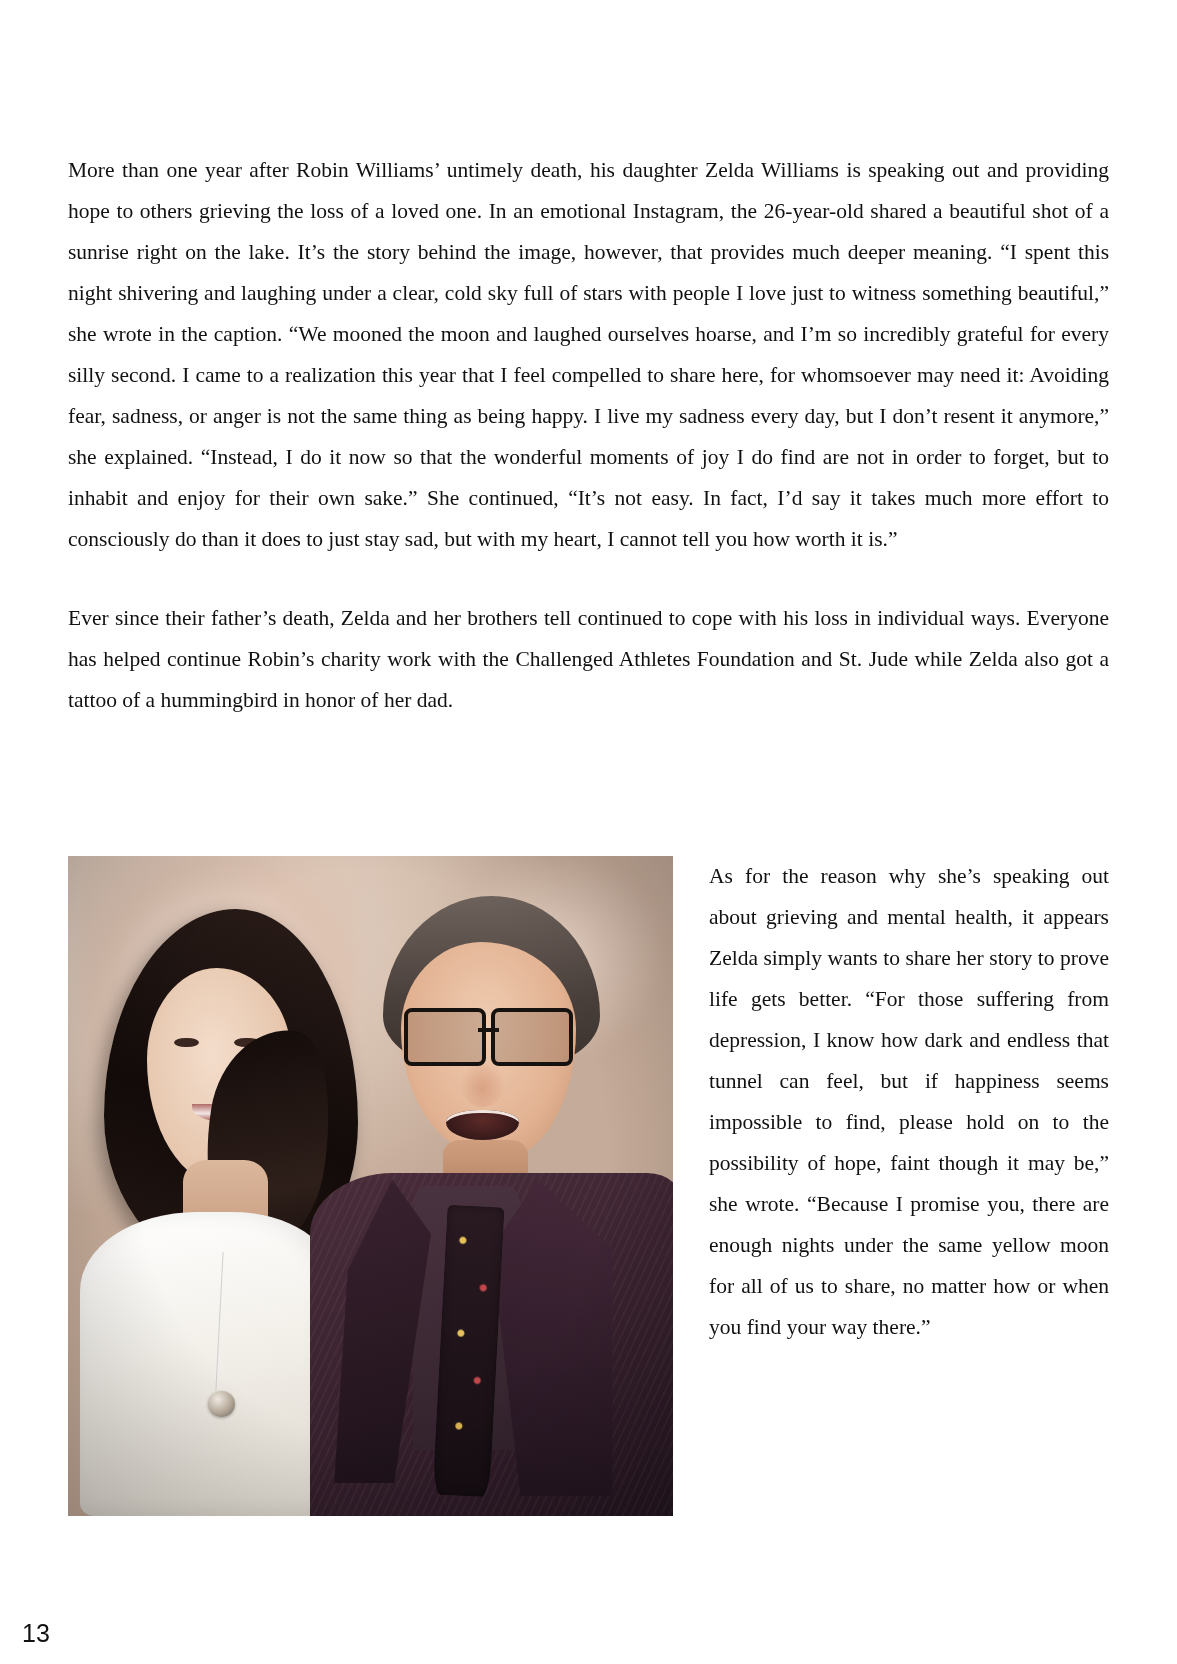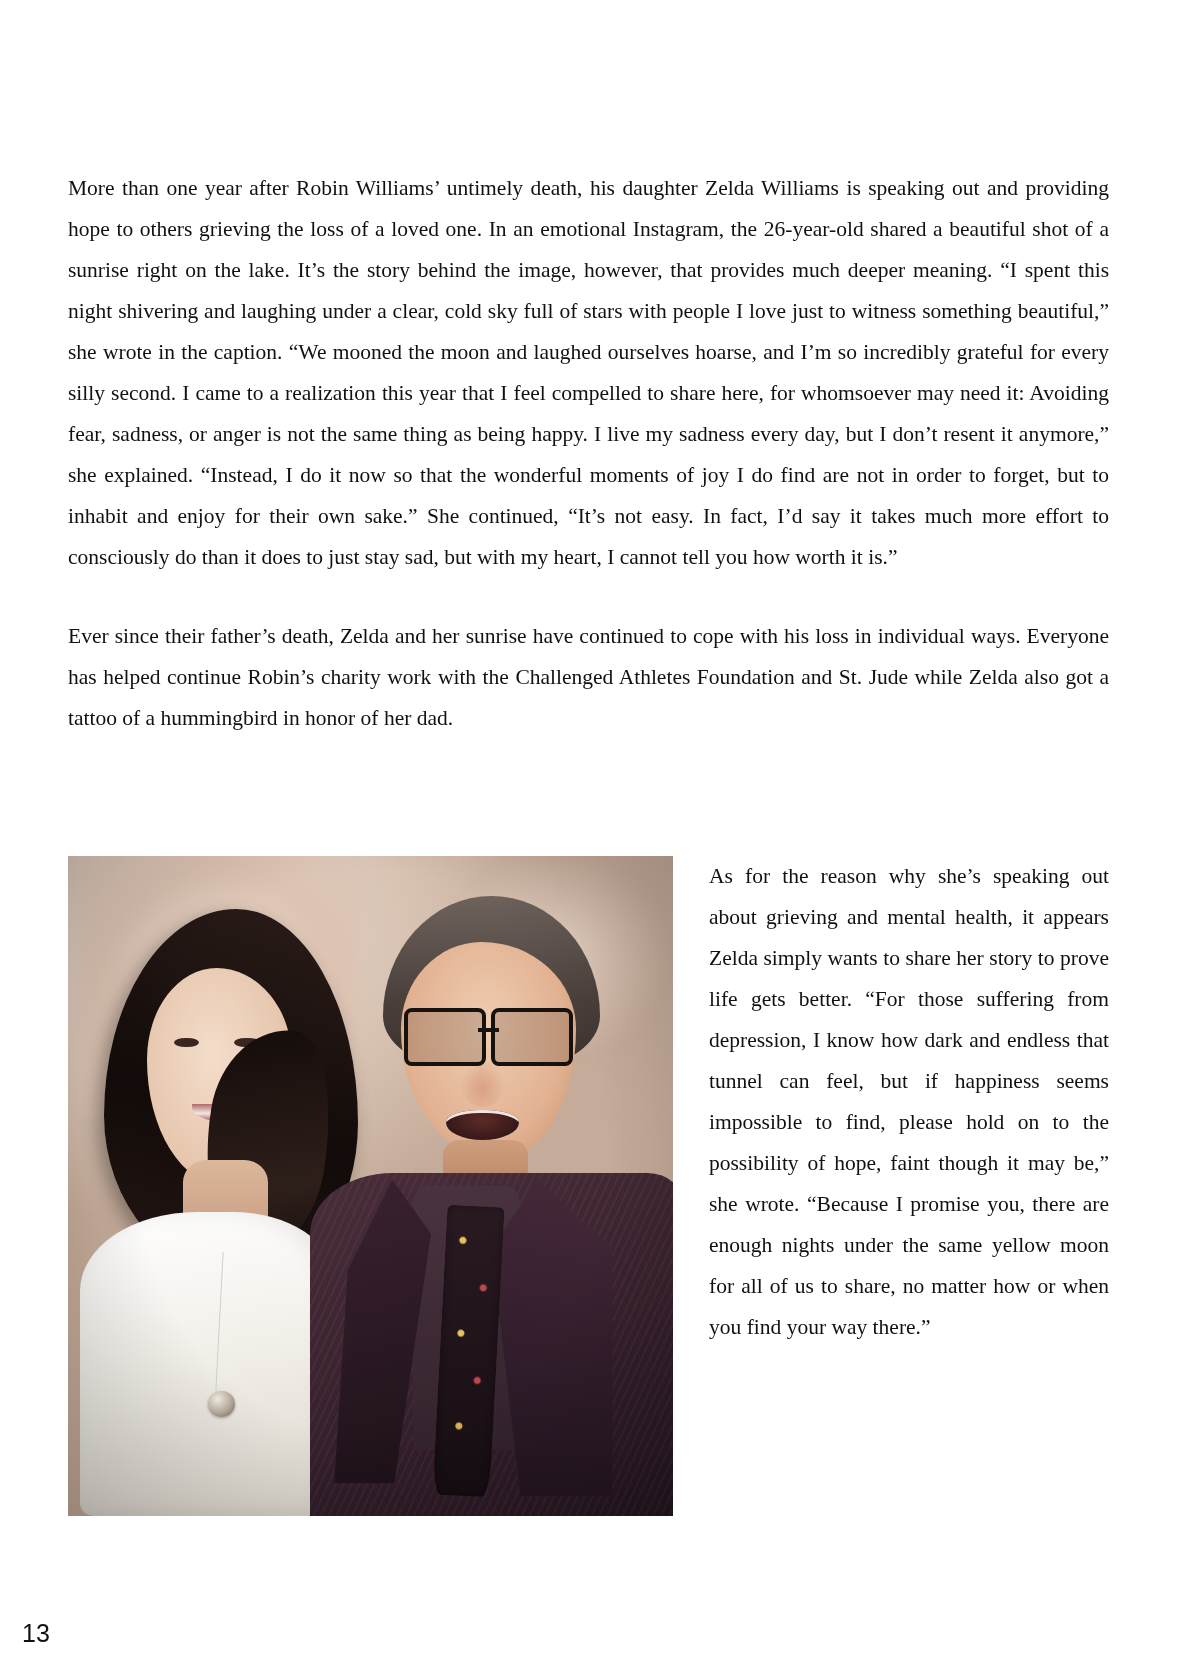--- a/index.html
+++ b/index.html
@@ -31,21 +31,21 @@
     letter-spacing: 0.1px;
     color: #000;
   }
   .title .line {
     display: block;
   }
   .body-col {
     position: absolute;
     left: 68px;
     right: 68px;
-    top: 168px;
+    top: 150px;
   }
   p.para {
     margin: 0 0 0 0;
     font-size: 21.5px;
     line-height: 41px;
     text-align: justify;
     text-justify: inter-word;
     color: #111;
   }
   p.para.second {
@@ -293,21 +293,21 @@
 </head>
 <body>
 
 <div class="page">
 
   <h1 class="title">
   </h1>
 
   <div class="body-col">
     <p class="para first">More than one year after Robin Williams’ untimely death, his daughter Zelda Williams is speaking out and providing hope to others grieving the loss of a loved one. In an emotional Instagram, the 26-year-old shared a beautiful shot of a sunrise right on the lake. It’s the story behind the image, however, that provides much deeper meaning. “I spent this night shivering and laughing under a clear, cold sky full of stars with people I love just to witness something beautiful,” she wrote in the caption. “We mooned the moon and laughed ourselves hoarse, and I’m so incredibly grateful for every silly second. I came to a realization this year that I feel compelled to share here, for whomsoever may need it: Avoiding fear, sadness, or anger is not the same thing as being happy. I live my sadness every day, but I don’t resent it anymore,” she explained. “Instead, I do it now so that the wonderful moments of joy I do find are not in order to forget, but to inhabit and enjoy for their own sake.” She continued, “It’s not easy. In fact, I’d say it takes much more effort to consciously do than it does to just stay sad, but with my heart, I cannot tell you how worth it is.”</p>
-    <p class="para second">Ever since their father’s death, Zelda and her sunrise have continued to cope with his loss in individual ways. Everyone has helped continue Robin’s charity work with the Challenged Athletes Foundation and St. Jude while Zelda also got a tattoo of a hummingbird in honor of her dad.</p>
+    <p class="para second">Ever since their father’s death, Zelda and her brothers tell continued to cope with his loss in individual ways. Everyone has helped continue Robin’s charity work with the Challenged Athletes Foundation and St. Jude while Zelda also got a tattoo of a hummingbird in honor of her dad.</p>
   </div>
 
   <div class="lower">
     <div class="photo-wrap">
       <div class="photo" role="img">
         <div class="bg"></div>
         <div class="backdrop-face"></div>
         <div class="backdrop-face2"></div>
 
         <div class="z-hair"></div>

